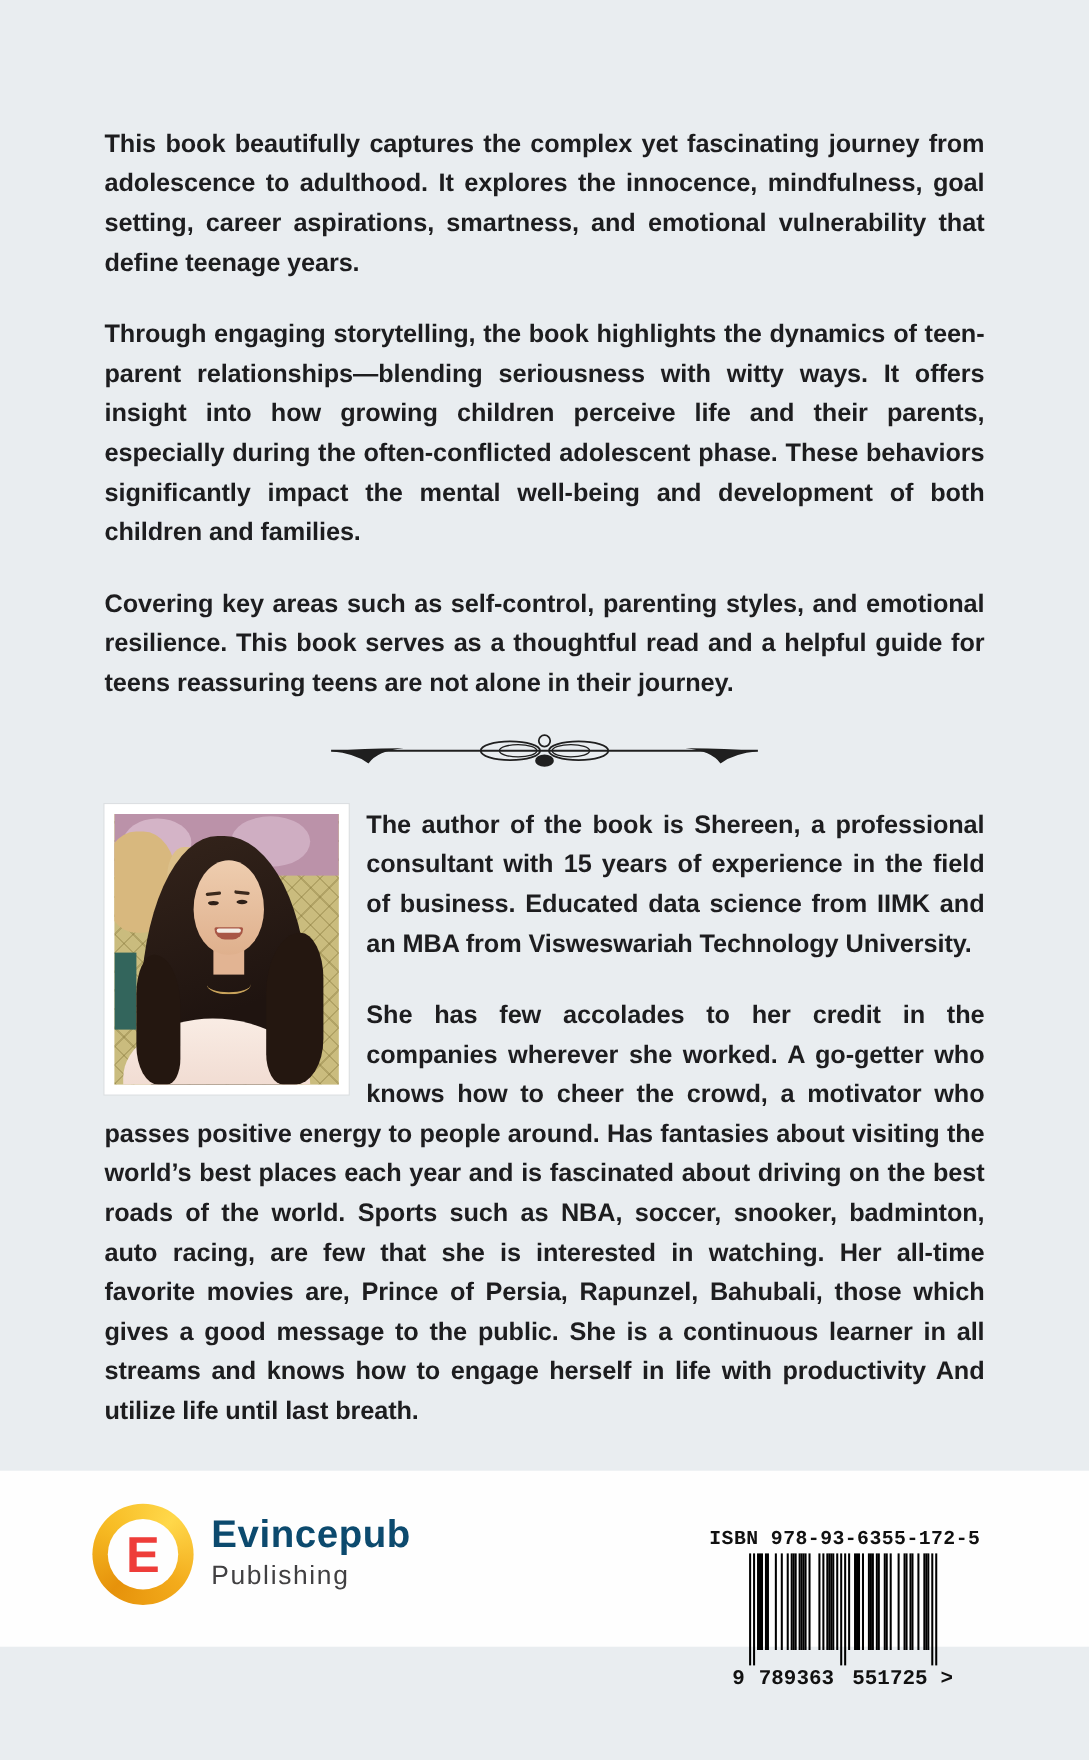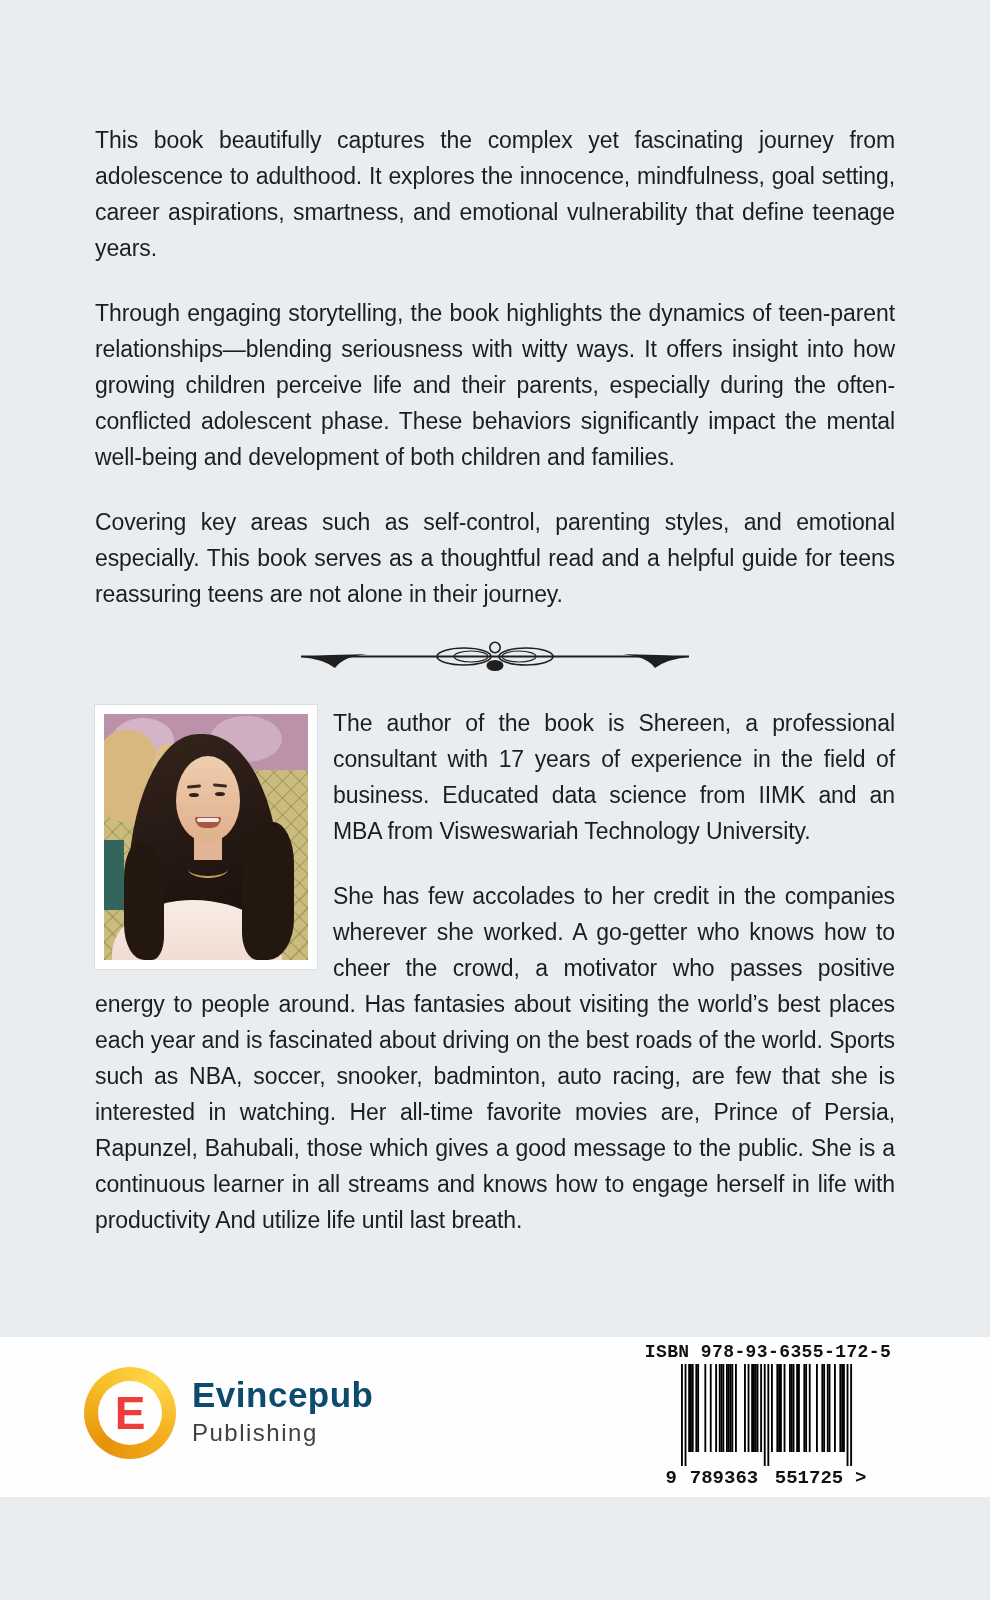--- a/index.html
+++ b/index.html
@@ -6,24 +6,25 @@
   .page{
     position:relative;
     width:990px;height:1600px;
     background:#e9edf0;
     font-family:"Liberation Sans",sans-serif;
     color:#1d1d1f;
     overflow:hidden;
   }
   
   .content{
-    position:absolute;top:16px;left:0;
+    position:absolute;top:6px;left:0;
     width:800px;height:1337px;
     padding:106px 39px 0 95px;
     overflow:hidden;
+    font-weight:bold;
   }
   .content p{
     margin:0 0 29px 0;
     font-size:23px;
     line-height:36px;
     text-align:justify;
     letter-spacing:-0.1px;
   }
   
   .divider{
@@ -94,35 +95,35 @@
     display:flex;align-items:center;justify-content:center;
   }
   .logo-letter{font-size:46px;font-weight:700;color:#ee3d39;line-height:1;}
   .brand-name{font-size:35px;font-weight:700;color:#0c4a6e;letter-spacing:0.5px;line-height:40px;}
   .brand-type{font-size:24px;font-weight:400;color:#414042;letter-spacing:1.5px;line-height:36px;}
   
   .isbn-block{position:absolute;left:640px;top:5px;width:256px;text-align:center;}
   .isbn-label{
     font-family:"Liberation Mono",monospace;
     font-weight:700;font-size:18px;letter-spacing:0.4px;
-    color:#111;white-space:nowrap;margin-bottom:2px;
+    color:#111;white-space:nowrap;margin-bottom:2px;margin-top:48px;
   }
   .bc-txt{font-family:"Liberation Mono",monospace;font-size:19px;font-weight:700;fill:#111;}
   svg.barcode{display:block;margin:0 auto;}
   .div-stroke{stroke:#1f1f1f;fill:none;}
 </style>
 </head>
 <body>
 
 <div class="page">
 
   <div class="content">
     <p>This book beautifully captures the complex yet fascinating journey from adolescence to adulthood. It explores the innocence, mindfulness, goal setting, career aspirations, smartness, and emotional vulnerability that define teenage years.</p>
     <p>Through engaging storytelling, the book highlights the dynamics of teen-parent relationships—blending seriousness with witty ways. It offers insight into how growing children perceive life and their parents, especially during the often-conflicted adolescent phase. These behaviors significantly impact the mental well-being and development of both children and families.</p>
-    <p>Covering key areas such as self-control, parenting styles, and emotional especially. This book serves as a thoughtful read and a helpful guide for teens reassuring teens are not alone in their journey.</p>
+    <p>Covering key areas such as self-control, parenting styles, and emotional resilience. This book serves as a thoughtful read and a helpful guide for teens reassuring teens are not alone in their journey.</p>
 
     <div class="divider">
       <svg width="400" height="36" viewBox="0 0 400 36">
         <line class="div-stroke" x1="6" y1="15.5" x2="394" y2="15.5" stroke-width="2"></line>
         <path d="M6 16 Q38 13 72 13.2 Q48 15.5 40 27 Q28 18 6 16 Z" fill="#1f1f1f"></path>
         <path d="M394 16 Q362 13 328 13.2 Q352 15.5 360 27 Q372 18 394 16 Z" fill="#1f1f1f"></path>
         <ellipse class="div-stroke" cx="169" cy="15.5" rx="27" ry="8.5" stroke-width="1.6"></ellipse>
         <ellipse class="div-stroke" cx="231" cy="15.5" rx="27" ry="8.5" stroke-width="1.6"></ellipse>
         <ellipse class="div-stroke" cx="176" cy="15.5" rx="17" ry="5.5" stroke-width="1.2"></ellipse>
         <ellipse class="div-stroke" cx="224" cy="15.5" rx="17" ry="5.5" stroke-width="1.2"></ellipse>
@@ -151,21 +152,21 @@
             <div class="ph-brow l"></div>
             <div class="ph-brow r"></div>
             <div class="ph-eye l"></div>
             <div class="ph-eye r"></div>
             <div class="ph-mouth">
                 <div class="ph-teeth"></div>
               </div>
           </div>
         </div>
       </div>
-      <p>The author of the book is Shereen, a professional consultant with 17 years of experience in the field of business. Educated data science from IIMK and an MBA from Visweswariah Technology University.</p>
+      <p>The author of the book is Shereen, a professional consultant with 15 years of experience in the field of business. Educated data science from IIMK and an MBA from Visweswariah Technology University.</p>
       <p>She has few accolades to her credit in the companies wherever she worked. A go-getter who knows how to cheer the crowd, a motivator who passes positive energy to people around. Has fantasies about visiting the world’s best places each year and is fascinated about driving on the best roads of the world. Sports such as NBA, soccer, snooker, badminton, auto racing, are few that she is interested in watching. Her all-time favorite movies are, Prince of Persia, Rapunzel, Bahubali, those which gives a good message to the public. She is a continuous learner in all streams and knows how to engage herself in life with productivity And utilize life until last breath.</p>
     </div>
   </div>
 
   <div class="band">
     <div class="logo-block">
       <div class="logo-ring">
         <div class="logo-inner">
           <span class="logo-letter">E</span>
         </div>

